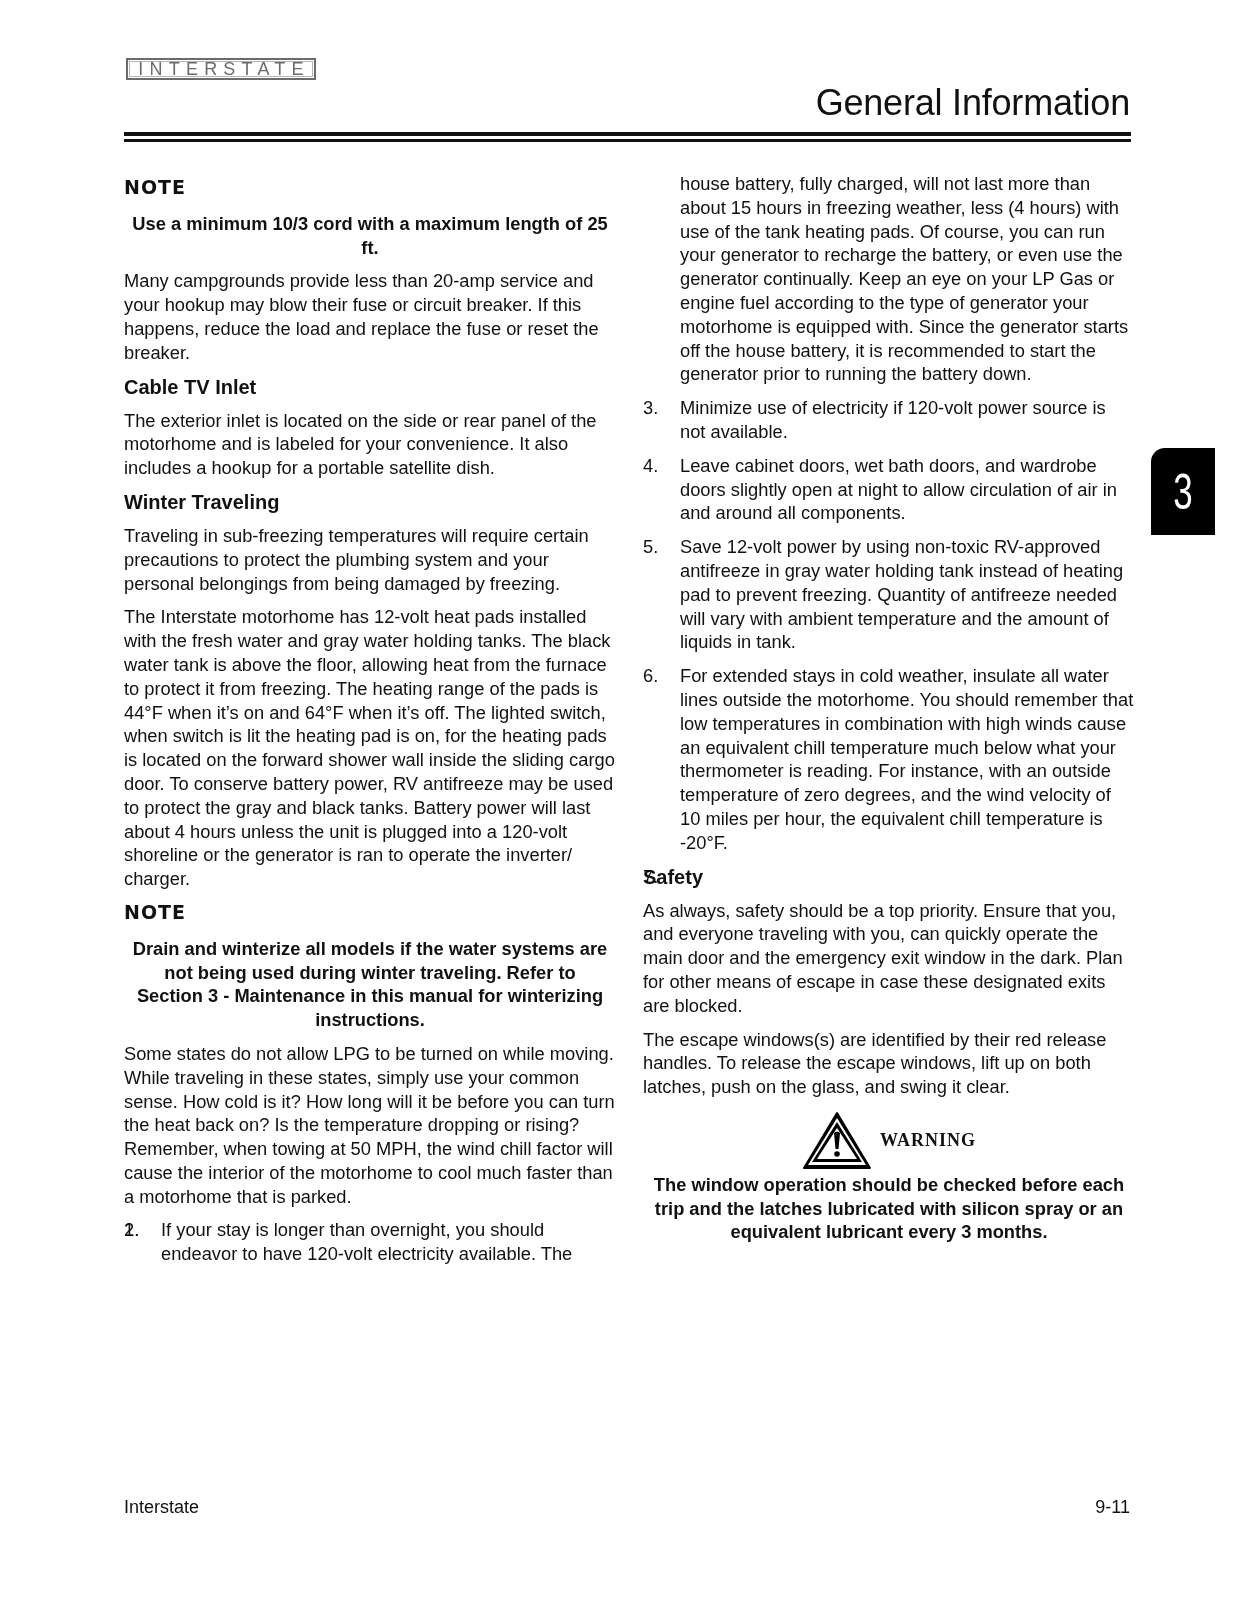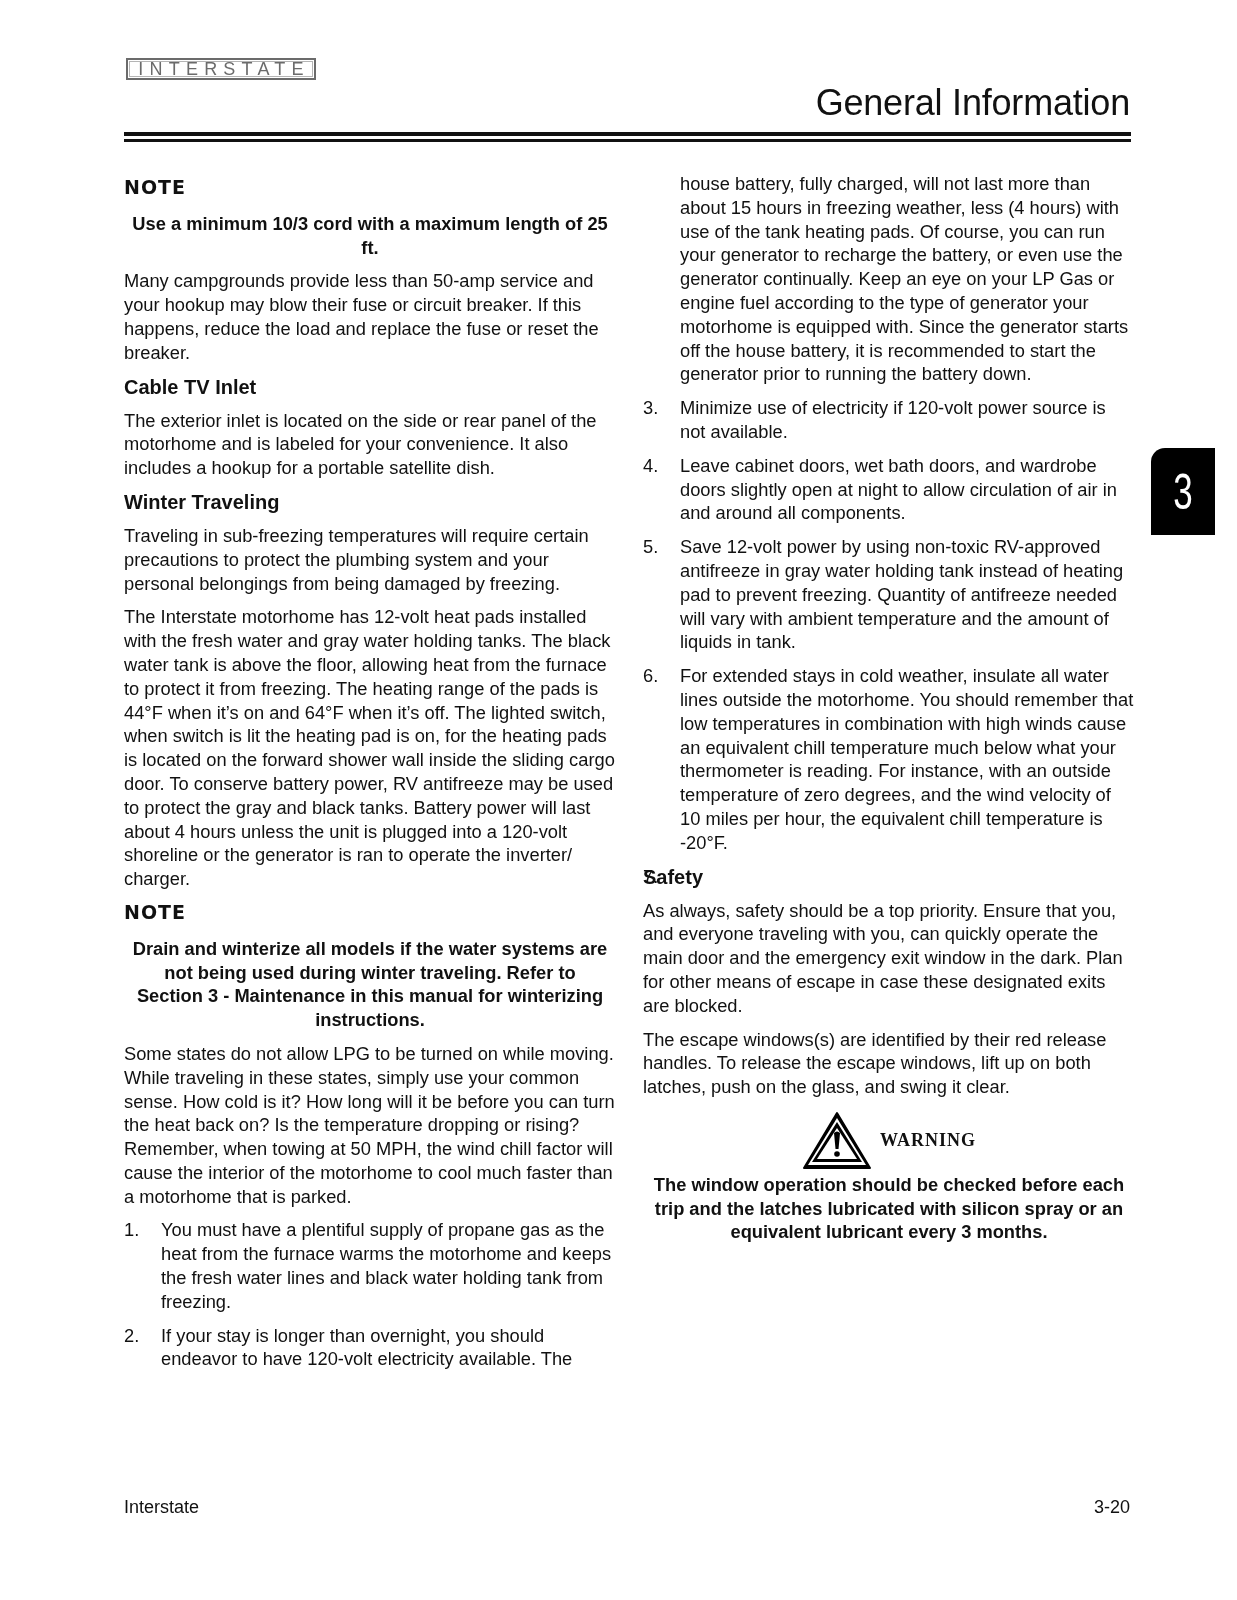--- a/index.html
+++ b/index.html
@@ -69,38 +69,37 @@
 <div class="rule1"></div>
 <div class="rule2"></div>
 
 <div class="chapter-tab">
   <span>3</span>
 </div>
 
 <div class="col col-left">
   <div class="note-title">NOTE</div>
   <p class="note-body">Use a minimum 10/3 cord with a maximum length of 25 ft.</p>
-  <p>Many campgrounds provide less than 50-amp service and your hookup may blow their fuse or circuit breaker. If this happens, reduce the load and replace the fuse or reset the breaker.</p>
+  <p>Many campgrounds provide less than 20-amp service and your hookup may blow their fuse or circuit breaker. If this happens, reduce the load and replace the fuse or reset the breaker.</p>
 
   <h2>Cable TV Inlet</h2>
   <p>The exterior inlet is located on the side or rear panel of the motorhome and is labeled for your convenience. It also includes a hookup for a portable satellite dish.</p>
 
   <h2>Winter Traveling</h2>
   <p>Traveling in sub-freezing temperatures will require certain precautions to protect the plumbing system and your personal belongings from being damaged by freezing.</p>
   <p>The Interstate motorhome has 12-volt heat pads installed with the fresh water and gray water holding tanks. The black water tank is above the floor, allowing heat from the furnace to protect it from freezing. The heating range of the pads is 44°F when it’s on and 64°F when it’s off. The lighted switch, when switch is lit the heating pad is on, for the heating pads is located on the forward shower wall inside the sliding cargo door. To conserve battery power, RV antifreeze may be used to protect the gray and black tanks. Battery power will last about 4 hours unless the unit is plugged into a 120-volt shoreline or the generator is ran to operate the inverter/ charger.</p>
 
   <div class="note-title" style="margin-top:6px;">NOTE</div>
   <p class="note-body" style="padding:0 8px;">Drain and winterize all models if the water systems are not being used during winter traveling. Refer to Section 3 - Maintenance in this manual for winterizing instructions.</p>
 
   <p>Some states do not allow LPG to be turned on while moving. While traveling in these states, simply use your common sense. How cold is it? How long will it be before you can turn the heat back on? Is the temperature dropping or rising? Remember, when towing at 50 MPH, the wind chill factor will cause the interior of the motorhome to cool much faster than a motorhome that is parked.</p>
 
   <ol>
     <li>
       <span class="num">1.</span>
-      <span>You must have a plentiful supply of propane gas as the heat from the furnace warms the motorhome and keeps the fresh water lines and black water holding tank from freezing.</span>
     </li>
     <li>
       <span class="num">2.</span>
       <span>If your stay is longer than overnight, you should endeavor to have 120-volt electricity available. The</span>
     </li>
   </ol>
 </div>
 
 <div class="col col-right">
   <p style="padding-left:37px;">house battery, fully charged, will not last more than about 15 hours in freezing weather, less (4 hours) with use of the tank heating pads. Of course, you can run your generator to recharge the battery, or even use the generator continually. Keep an eye on your LP Gas or engine fuel according to the type of generator your motorhome is equipped with. Since the generator starts off the house battery, it is recommended to start the generator prior to running the battery down.</p>
@@ -139,13 +138,13 @@
       <path d="M35 17 L55 48 L15 48 Z" fill="#fff"></path>
       <path d="M32 22 Q35 19 38 22 L36.5 38 L33.5 38 Z" fill="#000"></path>
       <circle cx="35" cy="43" r="2.8" fill="#000"></circle>
     </svg>
     <span class="warning-label">WARNING</span>
   </div>
   <p class="warning-body">The window operation should be checked before each trip and the latches lubricated with silicon spray or an equivalent lubricant every 3 months.</p>
 </div>
 
 <div class="footer-left">Interstate</div>
-<div class="footer-right">3-20</div>
+<div class="footer-right">9-11</div>
 
 </body></html>

